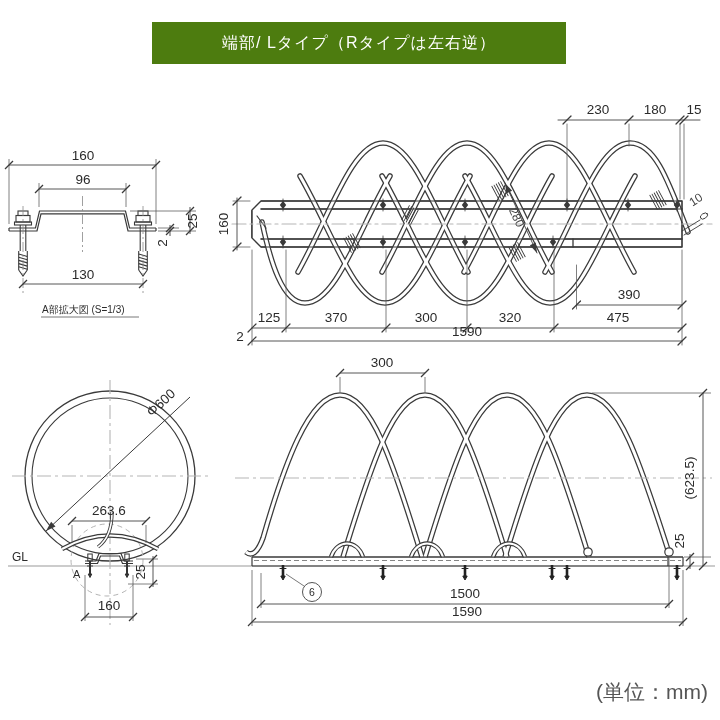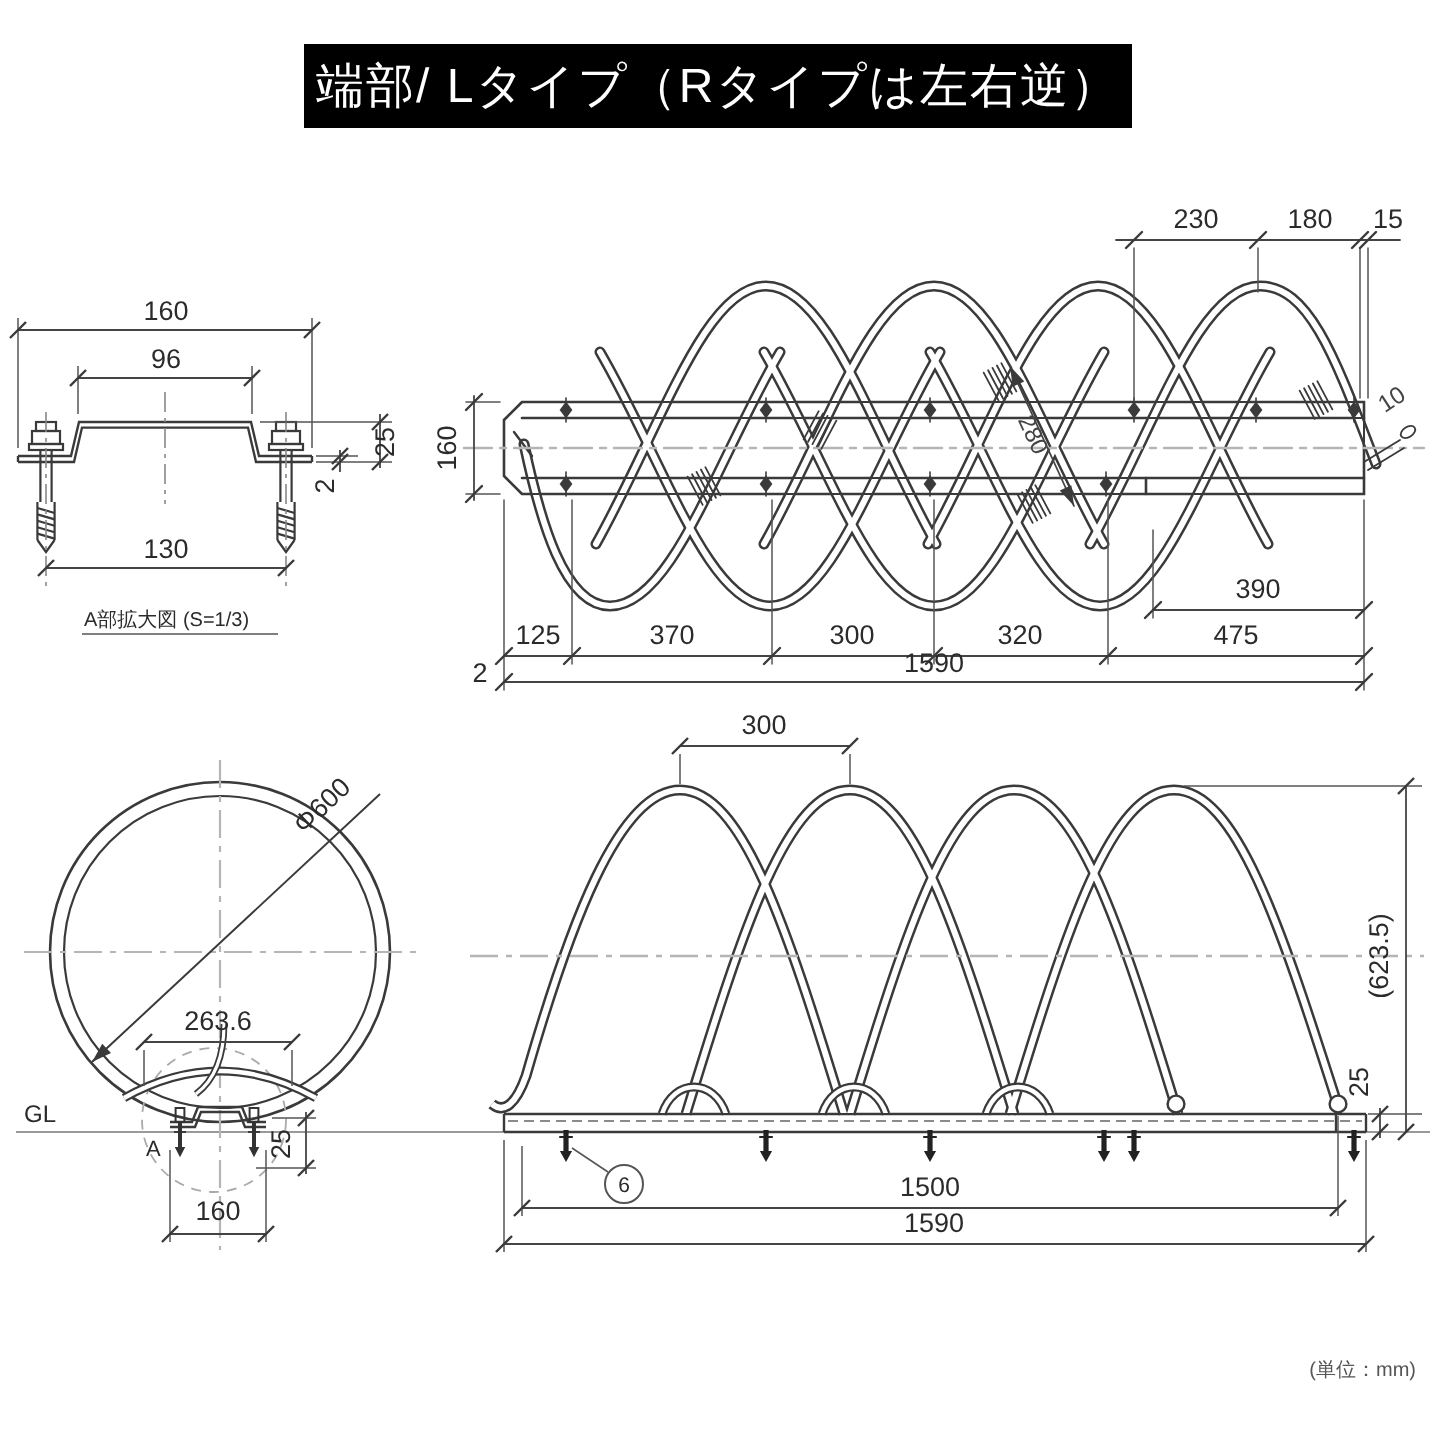--- a/index.html
+++ b/index.html
@@ -1,21 +1,21 @@
 <!DOCTYPE html>
 <html><head>
 <meta charset="utf-8">
 <style>
   html,body{margin:0;padding:0;background:#ffffff;}
   .stage{position:relative;width:720px;height:720px;background:#fff;overflow:hidden;
          font-family:"Liberation Sans","DejaVu Sans",sans-serif;}
   .titlebar{position:absolute;left:152px;top:22px;width:414px;height:42px;
-            background:#000000;color:#ffffff;display:flex;align-items:center;justify-content:center;
-            font-size:24px;letter-spacing:1px;}
-  .unitnote{position:absolute;right:12px;top:678px;color:#555;font-size:10px;}
+            background:#4d7c0f;color:#ffffff;display:flex;align-items:center;justify-content:center;
+            font-size:16px;letter-spacing:1px;}
+  .unitnote{position:absolute;right:12px;top:678px;color:#555;font-size:21px;}
   svg{position:absolute;left:0;top:0;}
   svg text{fill:#2b2b2b;font-family:"Liberation Sans","DejaVu Sans",sans-serif;}
   .dimtxt{font-size:13.5px;}
   .dimtxt-s{font-size:12px;fill:#444;}
   .lbl{font-size:10px;}
 </style>
 </head>
 <body>
 
 <div class="stage">

